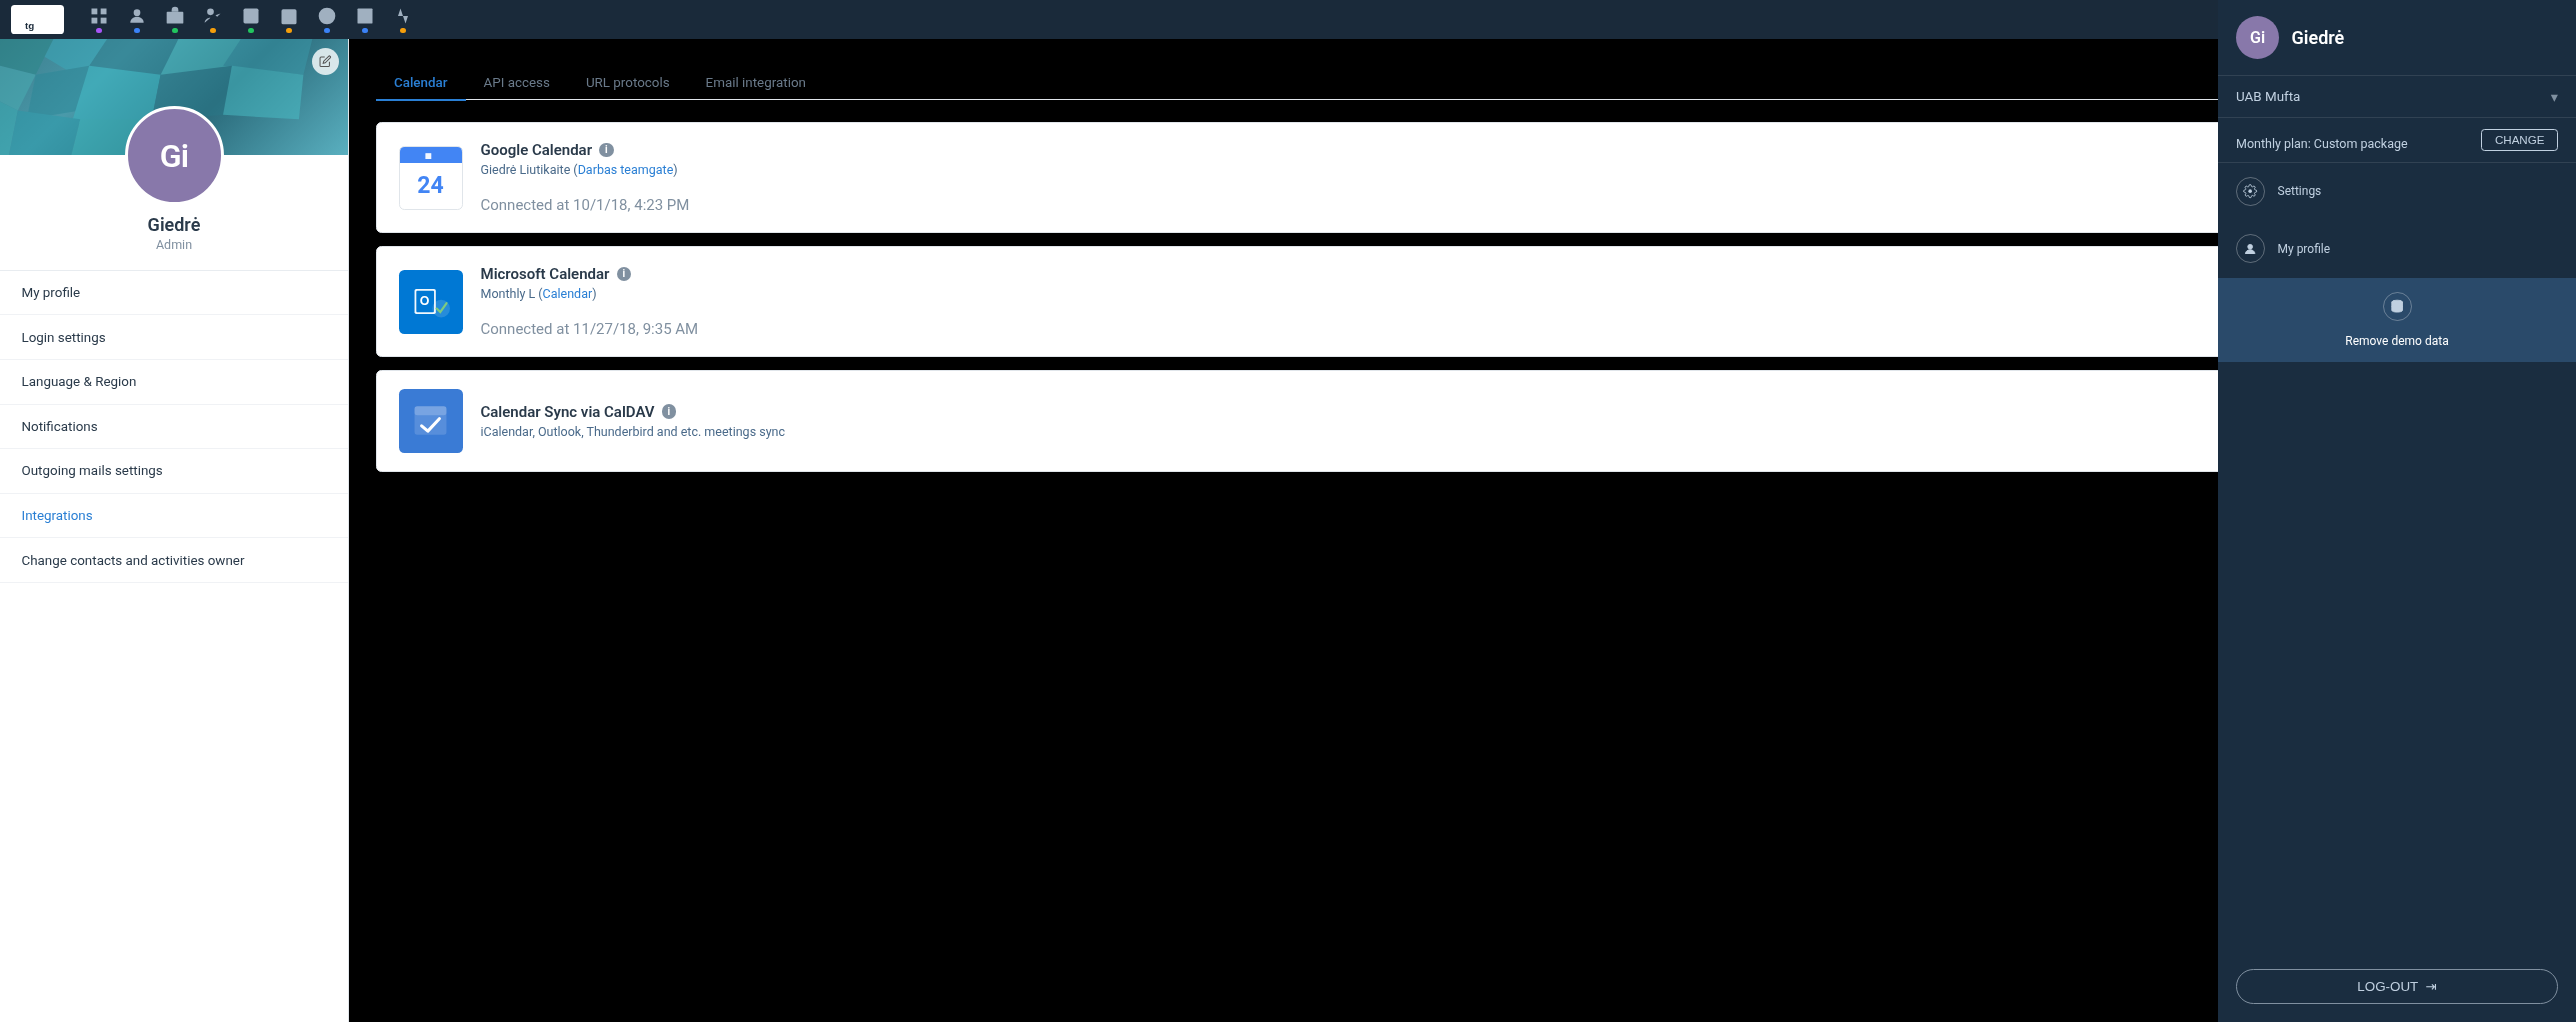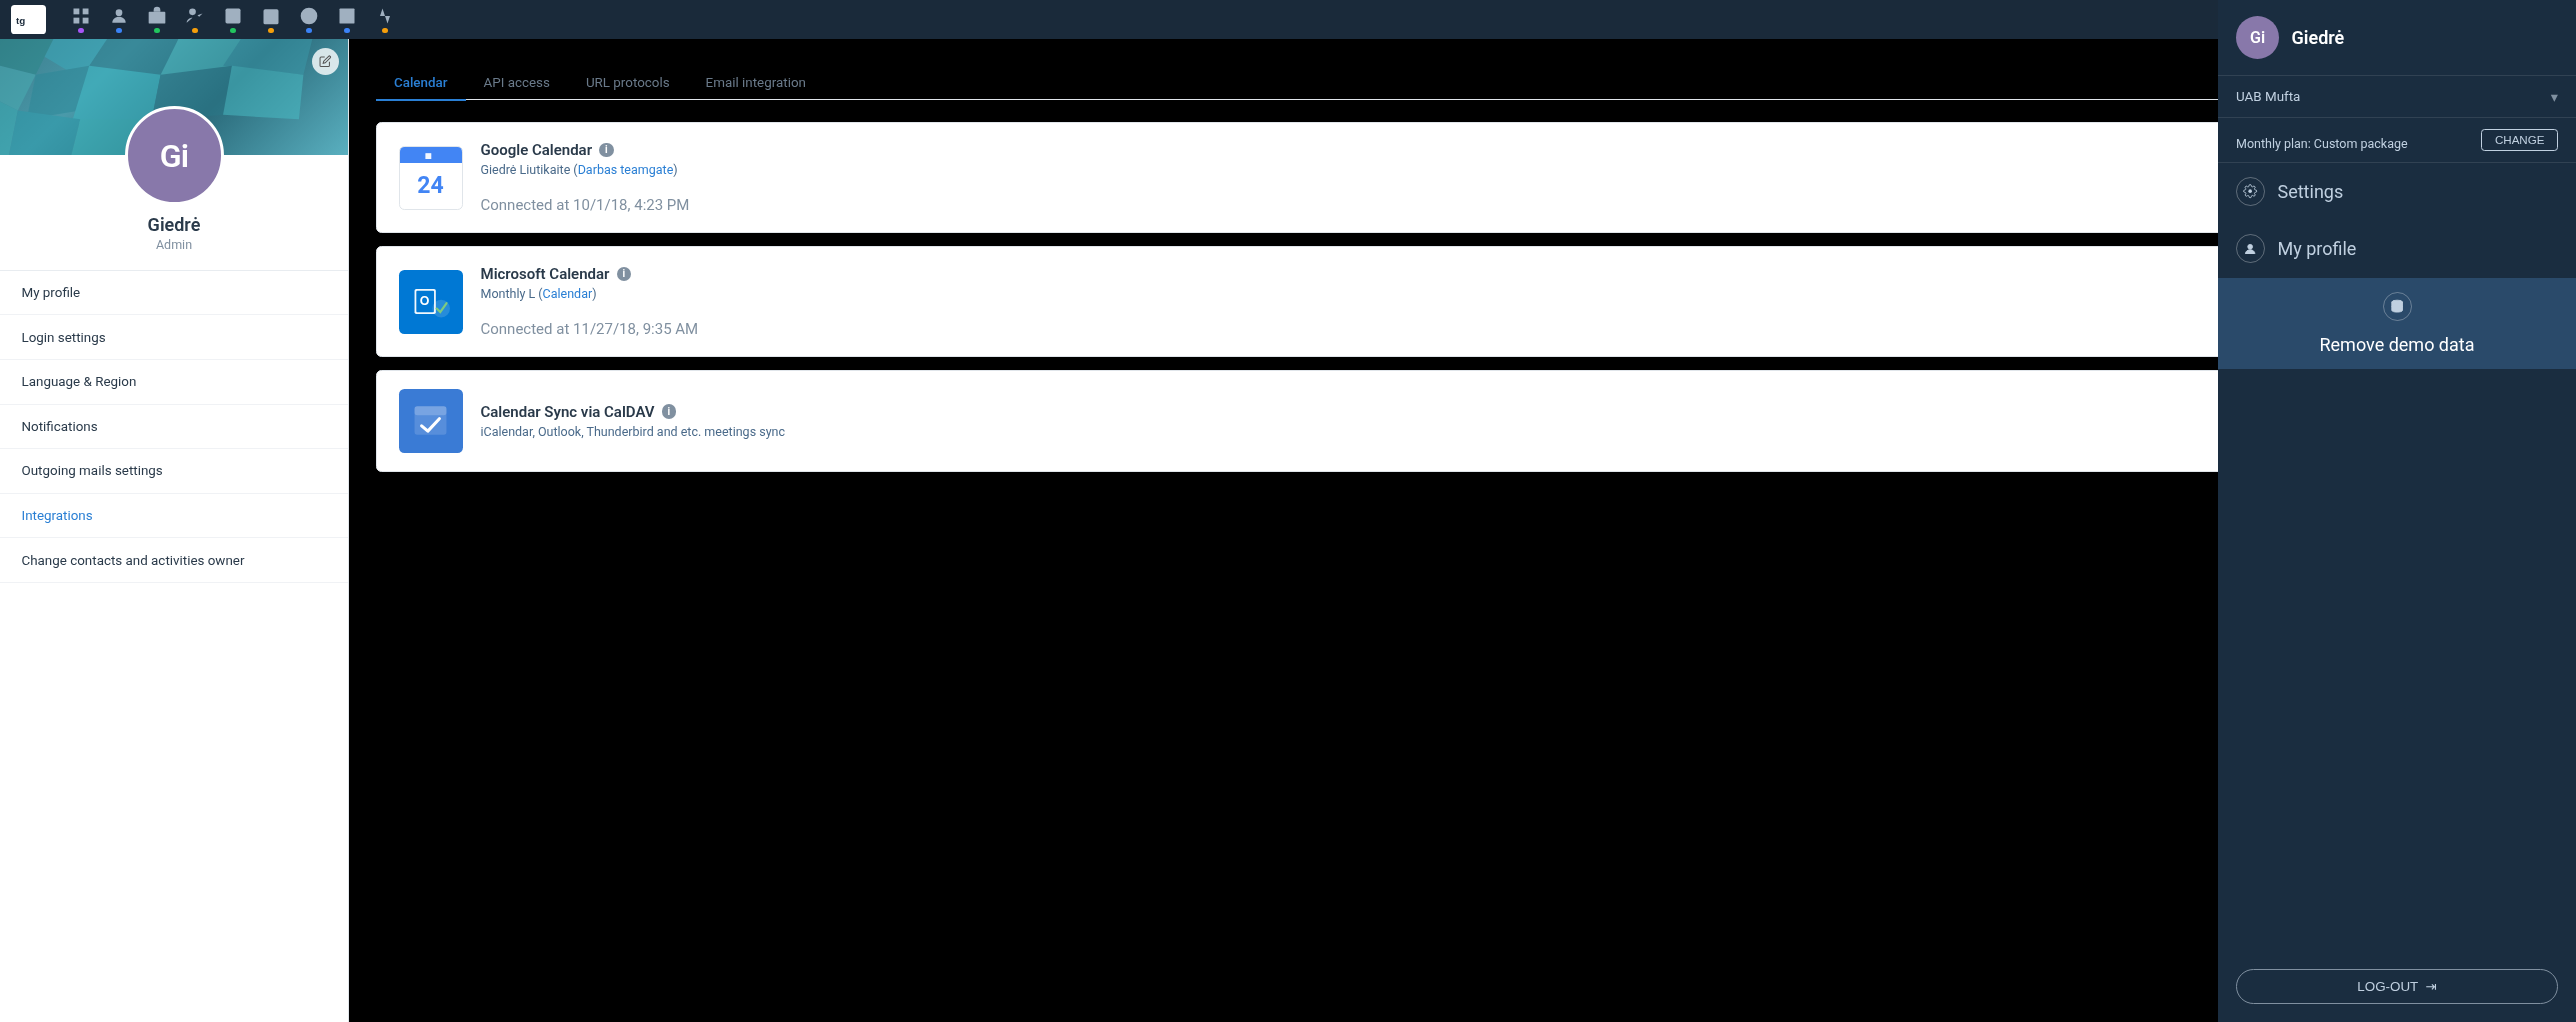--- a/index.html
+++ b/index.html
@@ -15,25 +15,25 @@
       gap: 18px;
       flex-shrink: 0;
     }
     .topnav-logo {
       display: flex;
       align-items: center;
       gap: 5.4px;
       margin-right: 7.2px;
     }
     .topnav-logo-img {
-      width: 35px;
+      width: 53px;
       height: 29px;
       background: #fff;
       border-radius: 3.6px;
-      display: flex; align-items: center; justify-content: center;
+      display: flex; align-items: flex-end; justify-content: center;
       font-weight: bold; color: #1a2a3a; font-size: 10.7px;
     }
     .nav-icon-group {
       display: flex;
       flex-direction: column;
       align-items: center;
       cursor: pointer;
     }
     .nav-icon-group svg { width: 20px; height: 20px; fill: #a0b0c0; }
     .nav-dot { width: 5.4px; height: 5.4px; border-radius: 50%; margin-top: 1.8px; }
@@ -297,21 +297,21 @@
     .rp-menu-item.active { background: #2a4a6a; flex-direction: column; }
     .rp-menu-icon {
       width: 29px; height: 29px;
       border-radius: 50%;
       border: 0.9px solid rgba(255,255,255,0.3);
       display: flex; align-items: center; justify-content: center;
       flex-shrink: 0;
     }
     .rp-menu-icon svg { width: 14.3px; height: 14.3px; fill: #c0d0e0; }
     .rp-menu-label {
-      font-size: 18px;
+      font-size: 12px;
       color: #c0d0e0;
     }
     .rp-menu-item.active .rp-menu-label { color: #fff; }
     .rp-logout {
       margin: auto 18px 18px 18px;
       background: transparent;
       border: 0.9px solid #8090a0;
       color: #c0d0e0;
       padding: 9px 18px;
       border-radius: 18px;

